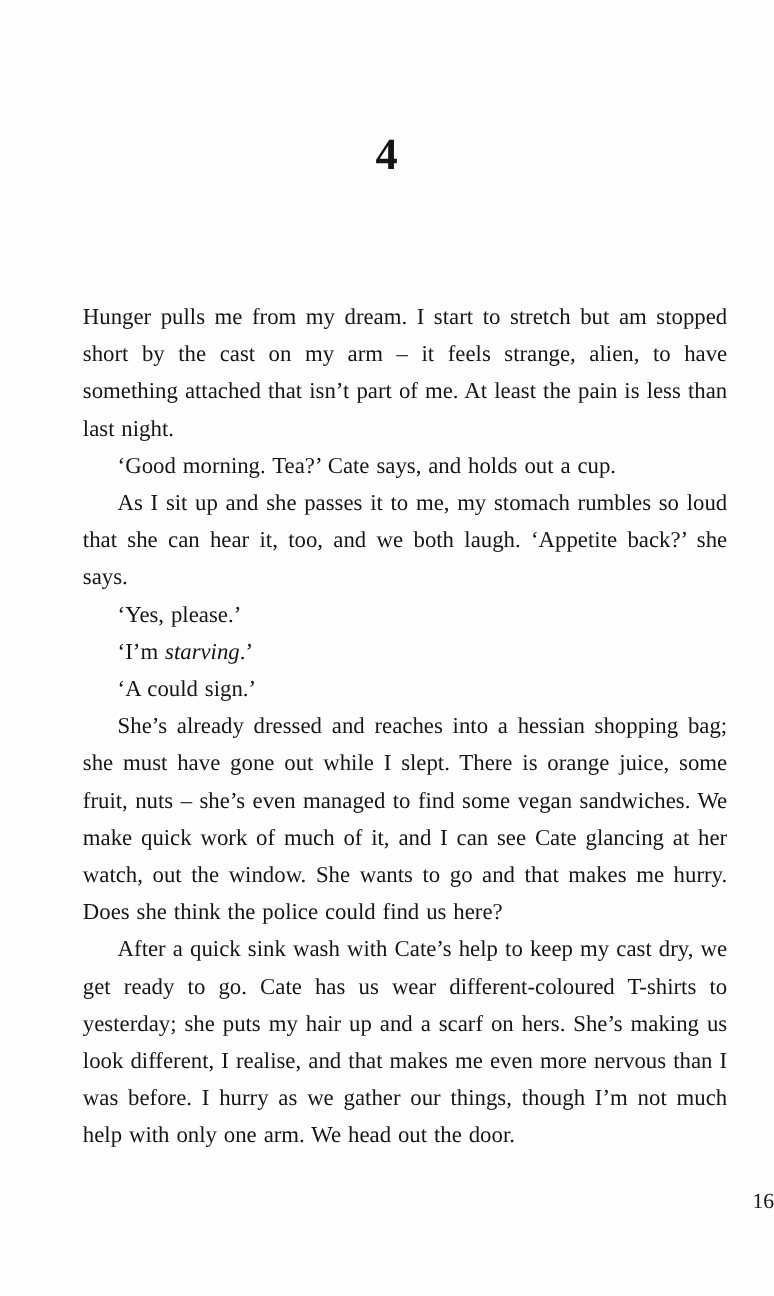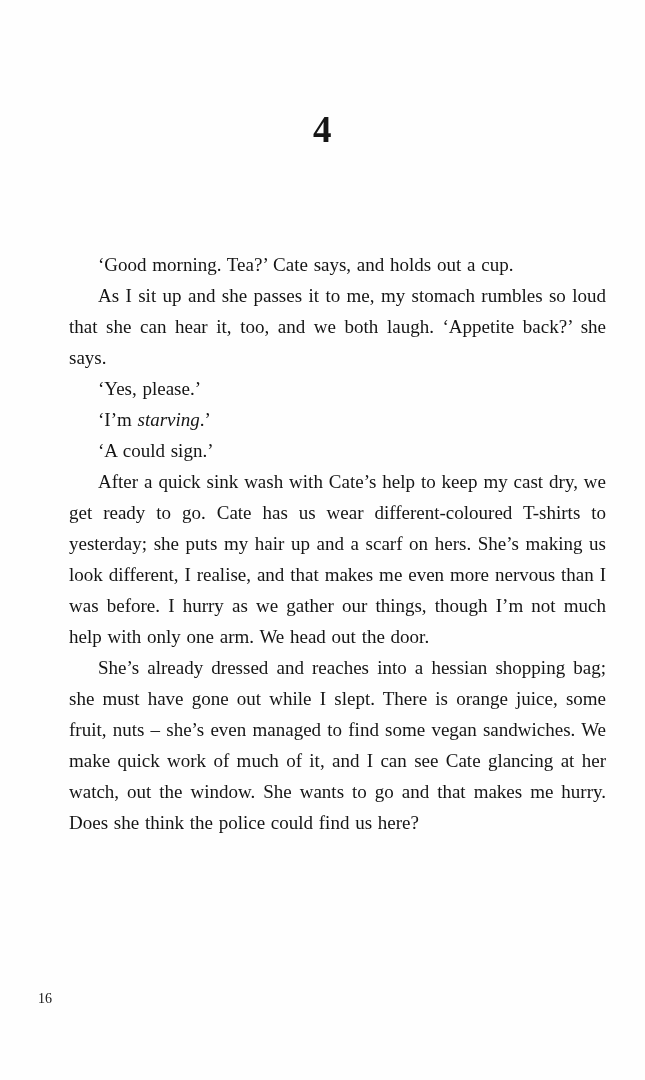--- a/index.html
+++ b/index.html
@@ -45,46 +45,46 @@
   .body-text p.no-indent {
     text-indent: 0;
   }
   .body-text em {
   }
   .page-number {
     position: absolute;
     top: 991px;
     left: 0;
     right: 0;
-    text-align: left;
-    font-size: 14px;
-    padding-left: 38px;
+    text-align: right;
+    font-size: 18px;
   }
 </style>
 </head>
 <body>
 
 <div class="page">
 
   <div class="chapter-number">4</div>
 
   <div class="body-text">
 
+    <p class="no-indent">Hunger pulls me from my dream. I start to stretch but am stopped short by the cast on my arm – it feels strange, alien, to have something attached that isn’t part of me. At least the pain is less than last night.</p>
 
     <p>‘Good morning. Tea?’ Cate says, and holds out a cup.</p>
 
     <p>As I sit up and she passes it to me, my stomach rumbles so loud that she can hear it, too, and we both laugh. ‘Appetite back?’ she says.</p>
 
     <p>‘Yes, please.’</p>
 
     <p><span>‘I’m </span><em>starving</em><span>.’</span></p>
 
     <p>‘A could sign.’</p>
 
+    <p>She’s already dressed and reaches into a hessian shopping bag; she must have gone out while I slept. There is orange juice, some fruit, nuts – she’s even managed to find some vegan sandwiches. We make quick work of much of it, and I can see Cate glancing at her watch, out the window. She wants to go and that makes me hurry. Does she think the police could find us here?</p>
+
     <p>After a quick sink wash with Cate’s help to keep my cast dry, we get ready to go. Cate has us wear different-coloured T-shirts to yesterday; she puts my hair up and a scarf on hers. She’s making us look different, I realise, and that makes me even more nervous than I was before. I hurry as we gather our things, though I’m not much help with only one arm. We head out the door.</p>
-
-    <p>She’s already dressed and reaches into a hessian shopping bag; she must have gone out while I slept. There is orange juice, some fruit, nuts – she’s even managed to find some vegan sandwiches. We make quick work of much of it, and I can see Cate glancing at her watch, out the window. She wants to go and that makes me hurry. Does she think the police could find us here?</p>
 
   </div>
 
   <div class="page-number">16</div>
 
 </div>
 
 </body></html>

